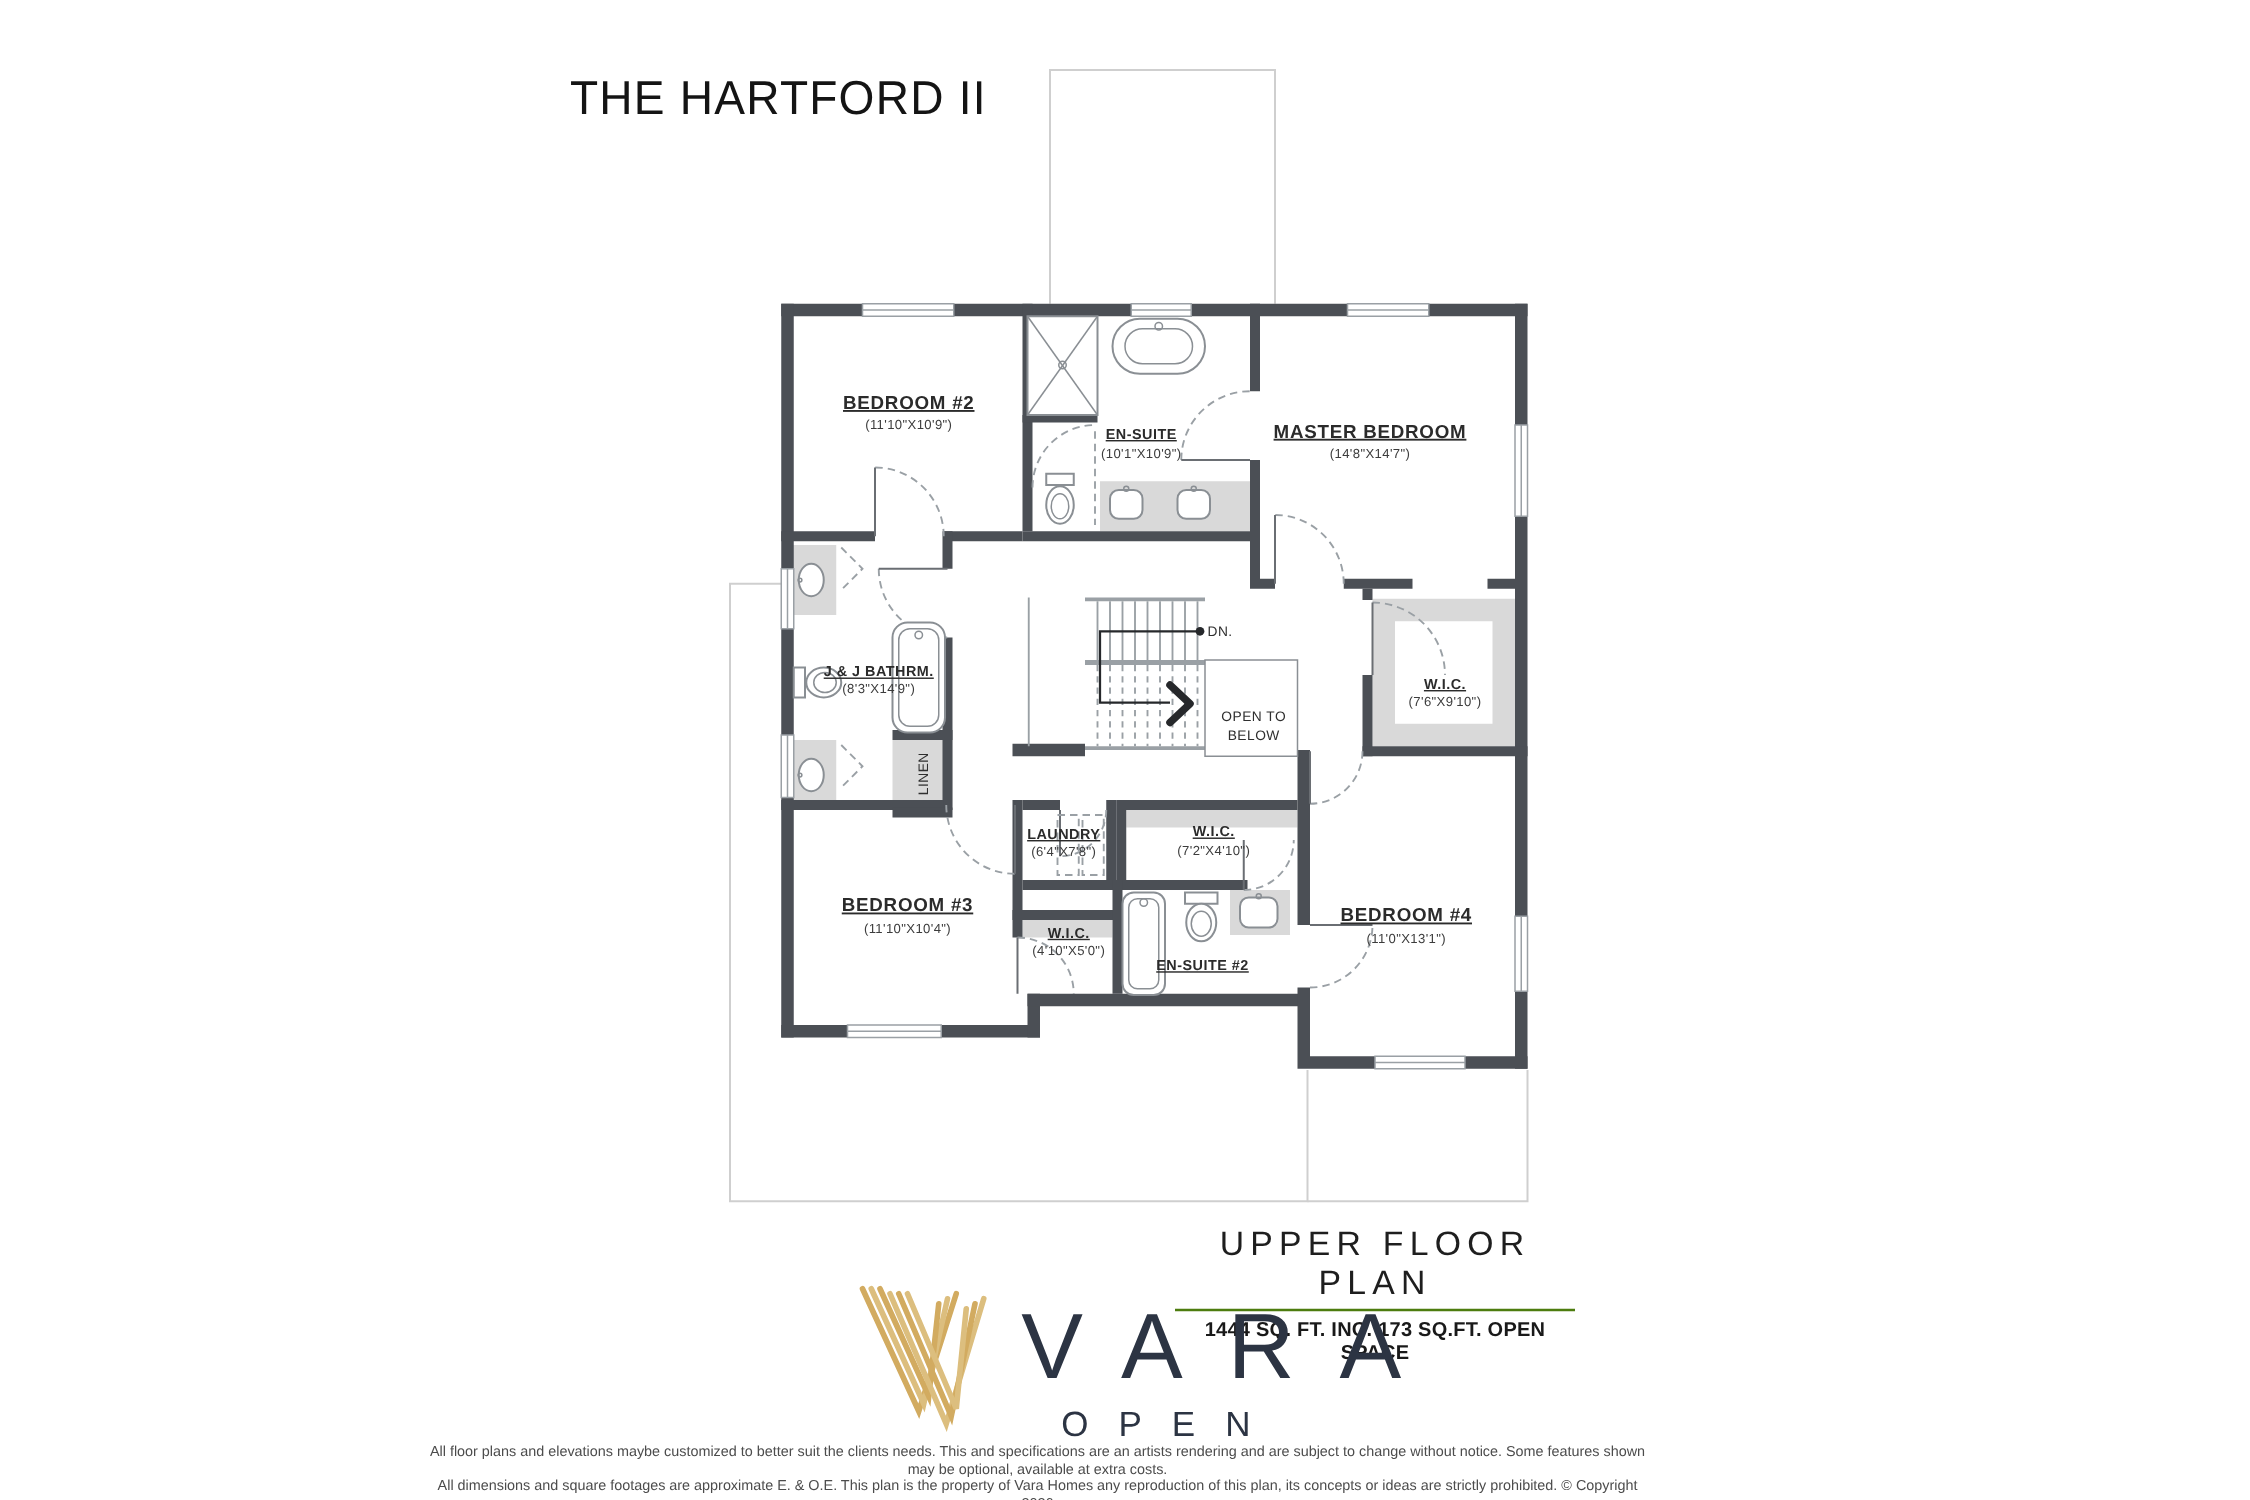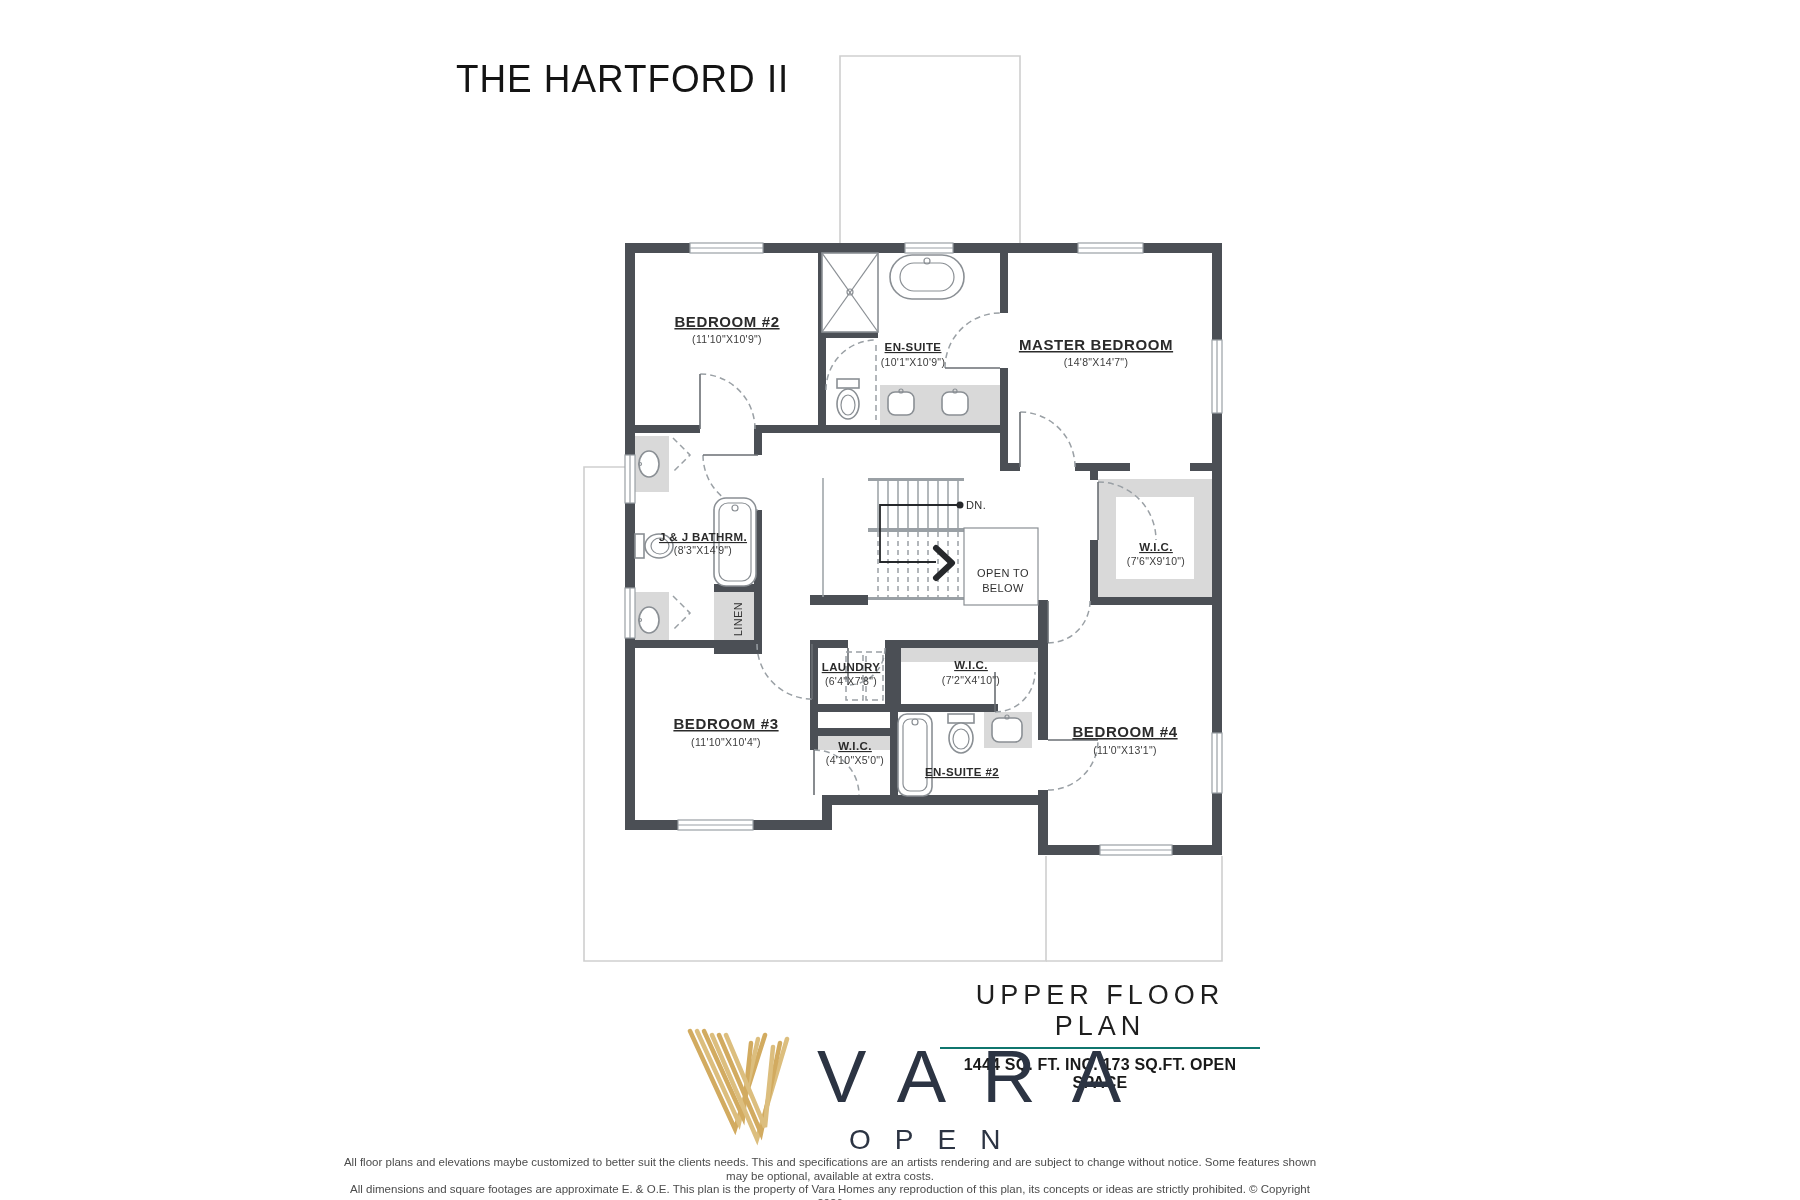--- a/index.html
+++ b/index.html
@@ -26,21 +26,21 @@
   .chev{fill:none;stroke:#26282b;stroke-width:6;stroke-linecap:round;stroke-linejoin:round;}
   text{font-family:"Liberation Sans",sans-serif;fill:#2b2b2b;}
   .rn{font-size:15px;font-weight:700;letter-spacing:.6px;text-anchor:middle;text-decoration:underline;}
   .rs{font-size:11.5px;font-weight:700;letter-spacing:.4px;text-anchor:middle;text-decoration:underline;}
   .rd{font-size:10.5px;text-anchor:middle;fill:#3c3c3c;letter-spacing:.3px;}
   .sm{font-size:11px;fill:#2f2f2f;letter-spacing:.4px;}
   .smc{font-size:11px;fill:#2f2f2f;letter-spacing:.4px;text-anchor:middle;}
   
   .plan-title-box{position:absolute;left:940px;top:980px;width:320px;text-align:center;}
   .plan-title{display:inline-block;font-size:27px;letter-spacing:5px;color:#1e1e1e;
-              border-bottom:2px solid #0f766e;padding:0 6px 5px 6px;}
+              border-bottom:2px solid #4d7c0f;padding:0 6px 5px 6px;}
   .plan-sub{margin-top:7px;font-size:16px;font-weight:700;color:#191919;letter-spacing:.2px;}
   
   .logo{position:absolute;left:683px;top:1026px;display:flex;align-items:flex-start;}
   .logo-text{margin-left:24px;color:var(--navy,#2c3443);}
   .logo-vara{font-size:74px;line-height:74px;letter-spacing:36px;font-weight:400;margin-top:14px;}
   .logo-homes{font-size:28px;letter-spacing:24px;font-weight:400;margin-top:10px;margin-left:32px;}
   
   .disclaimer{position:absolute;left:340px;top:1156px;width:980px;text-align:center;
               font-size:11.5px;line-height:13.5px;color:#4c4c4c;}
 </style>

